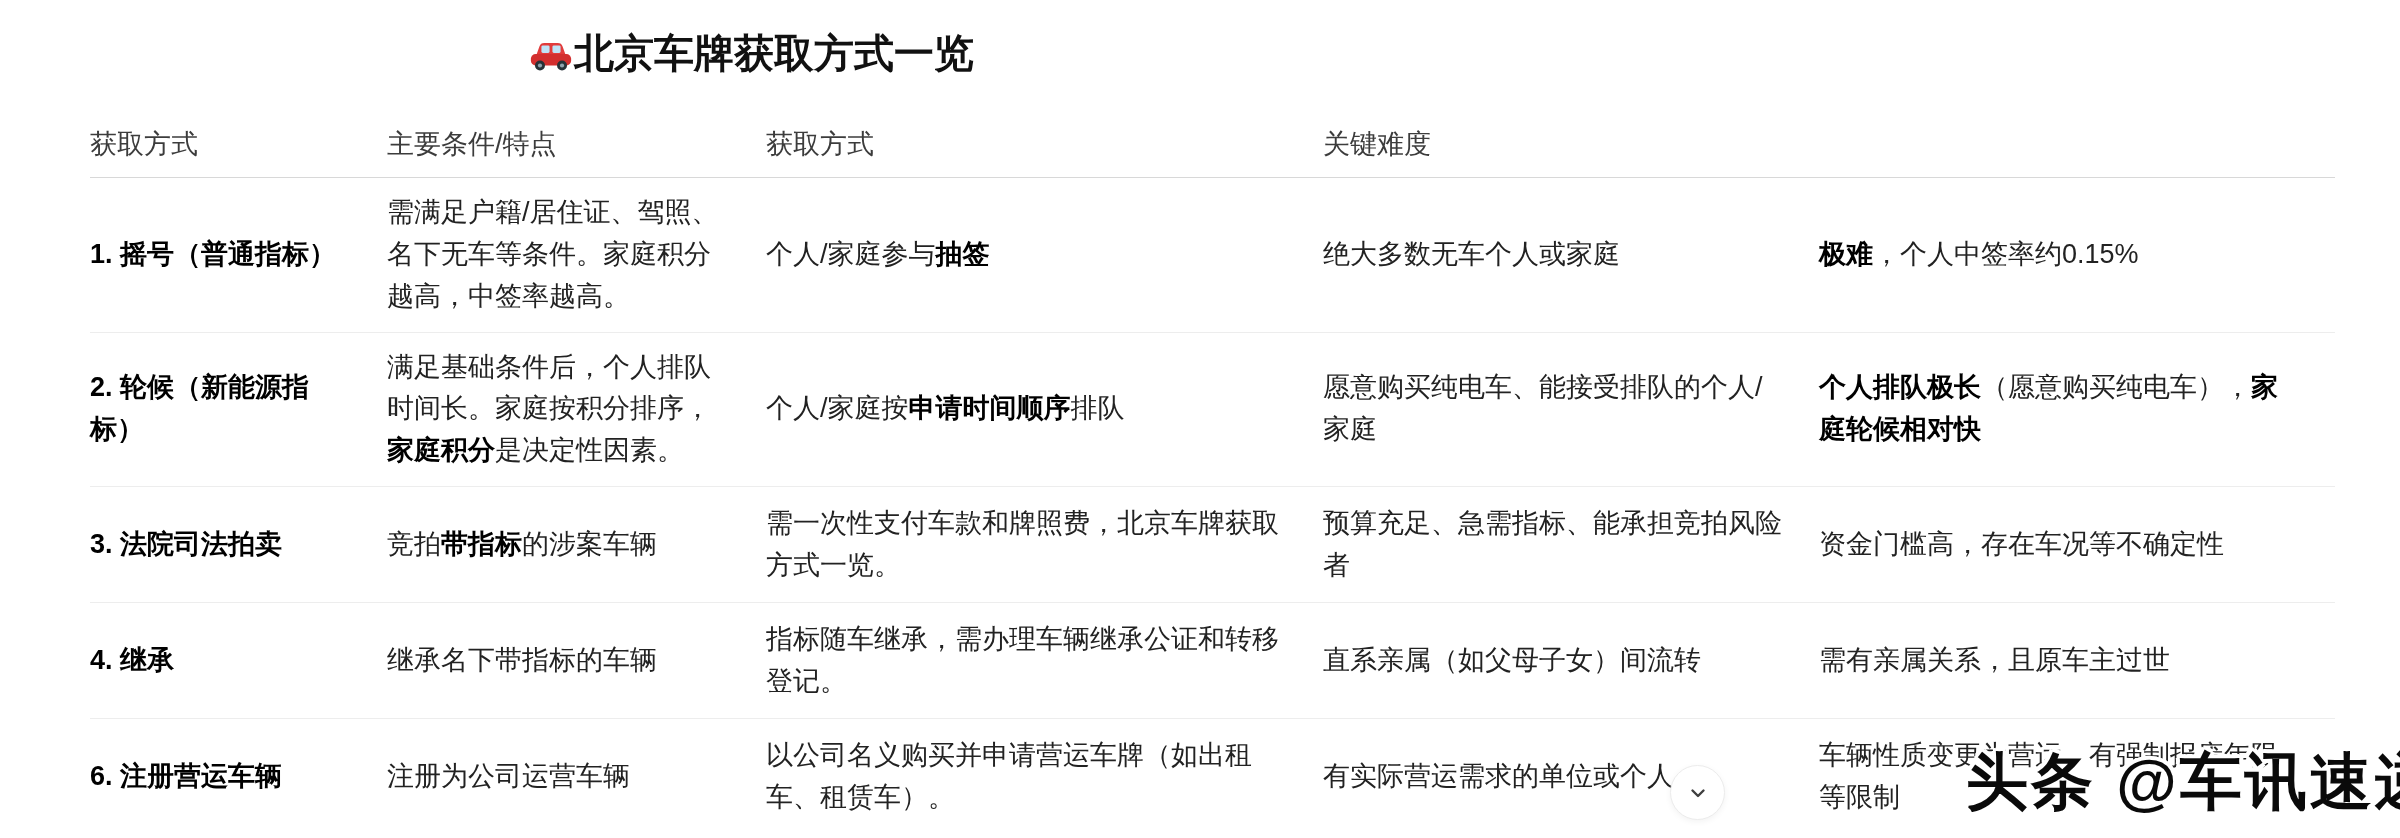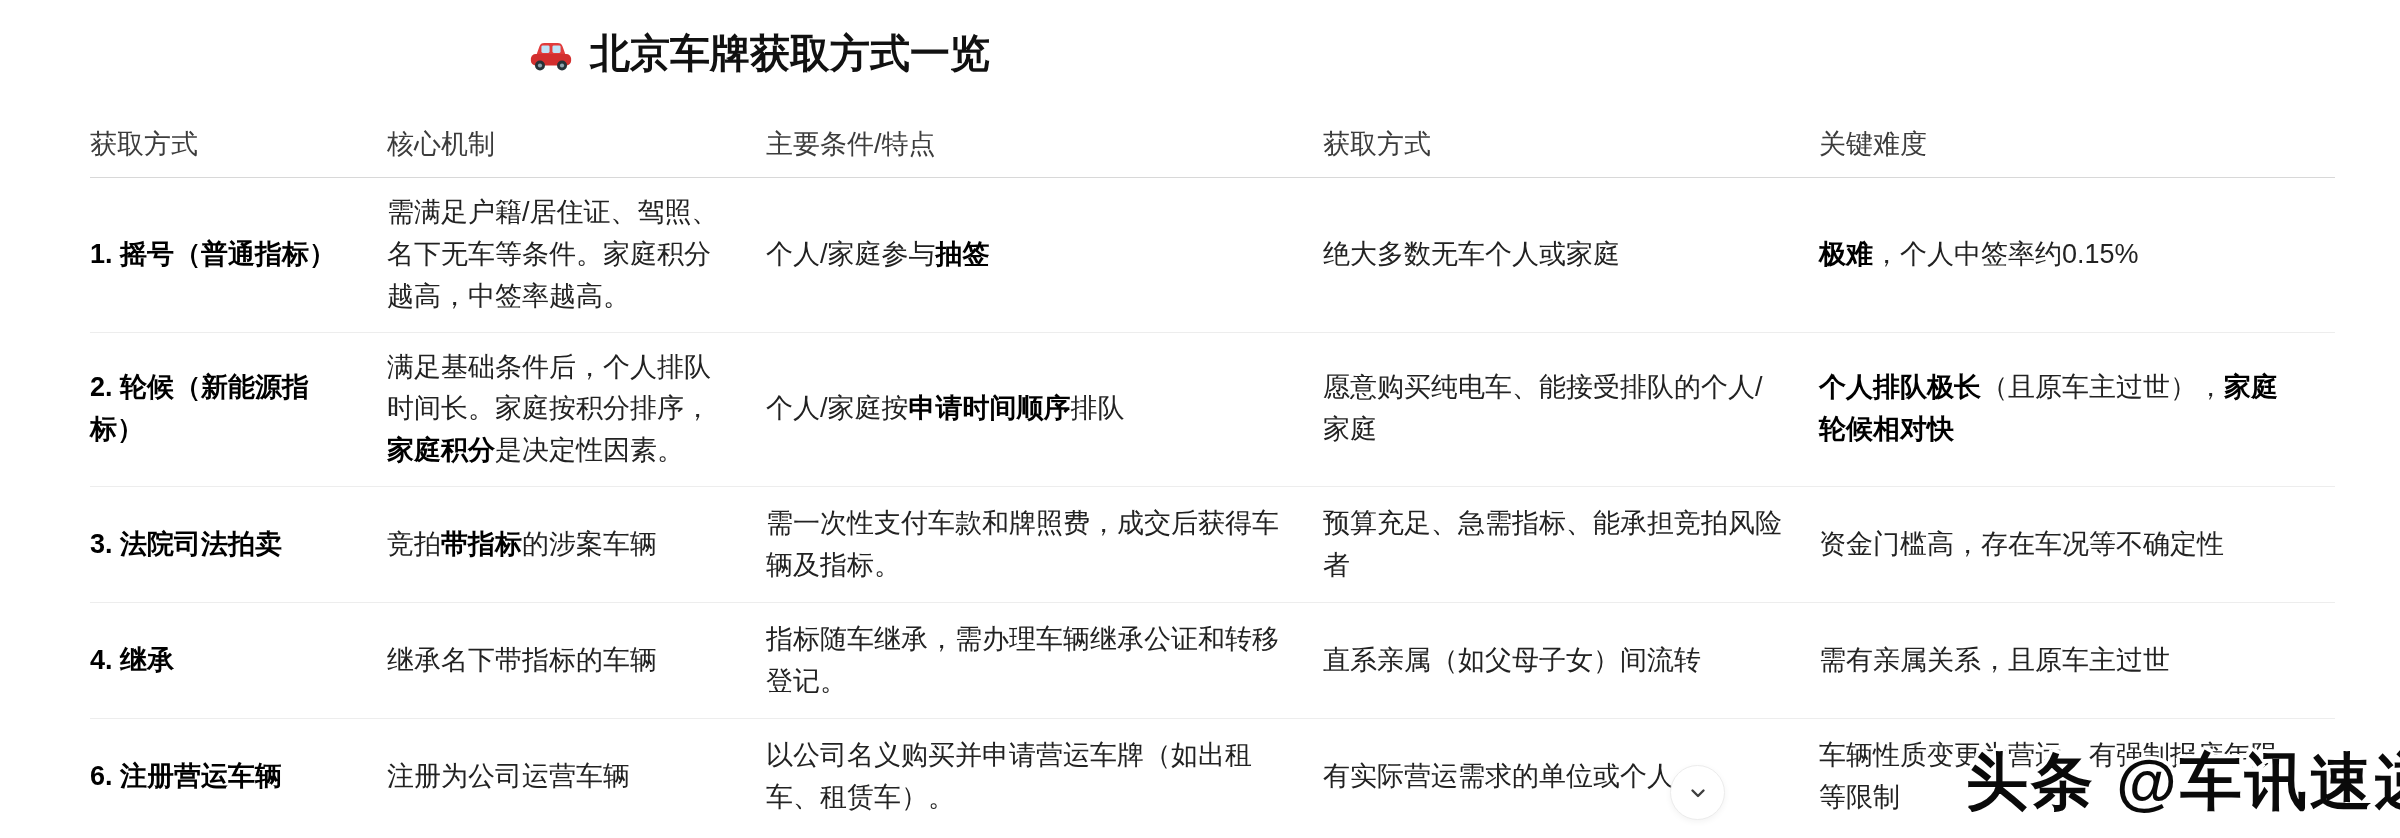--- a/index.html
+++ b/index.html
@@ -10,21 +10,20 @@
     overflow: hidden;
     font-family: "Liberation Sans", "DejaVu Sans", sans-serif;
     color: #1f1f1f;
   }
 
   .title-row {
     position: absolute;
     top: 26px; left: 528px;
     display: flex;
     align-items: center;
-    gap: 16px;
     font-size: 40px;
     font-weight: 700;
     color: #111;
     white-space: nowrap;
   }
   .title-row .car { display: inline-flex; }
 
   .table {
     position: absolute;
     top: 110px; left: 90px;
@@ -99,44 +98,43 @@
       <circle cx="35.5" cy="30" r="5.2" fill="#263238"></circle>
       <circle cx="35.5" cy="30" r="2.2" fill="#90a4ae"></circle>
     </svg>
   </span>
   <span>北京车牌获取方式一览</span>
 </div>
 
 <div class="table">
   <div class="thead-row">
       <div class="cell th c0">获取方式</div>
-      <div class="cell th c1">核心机制</div>
       <div class="cell th c2">主要条件/特点</div>
       <div class="cell th c3">获取方式</div>
       <div class="cell th c4">关键难度</div>
     </div>
   <div>
       <div class="row">
         <div class="cell c0"><span class="seg bold">1. 摇号（普通指标）</span></div>
         <div class="cell c2"><span class="seg">需满足户籍/居住证、驾照、名下无车等条件。家庭积分越高，中签率越高。</span></div>
         <div class="cell c1"><span class="seg">个人/家庭参与</span><span class="seg bold">抽签</span></div>
         <div class="cell c3"><span class="seg">绝大多数无车个人或家庭</span></div>
         <div class="cell c4"><span class="seg bold">极难</span><span class="seg">，个人中签率约0.15%</span></div>
       </div>
       <div class="row">
         <div class="cell c0"><span class="seg bold">2. 轮候（新能源指标）</span></div>
         <div class="cell c2"><span class="seg">满足基础条件后，个人排队时间长。家庭按积分排序，</span><span class="seg bold">家庭积分</span><span class="seg">是决定性因素。</span></div>
         <div class="cell c1"><span class="seg">个人/家庭按</span><span class="seg bold">申请时间顺序</span><span class="seg">排队</span></div>
         <div class="cell c3"><span class="seg">愿意购买纯电车、能接受排队的个人/家庭</span></div>
-        <div class="cell c4"><span class="seg bold">个人排队极长</span><span class="seg">（且原车主过世），</span><span class="seg bold">家庭轮候相对快</span></div>
+        <div class="cell c4"><span class="seg bold">个人排队极长</span><span class="seg">（愿意购买纯电车），</span><span class="seg bold">家庭轮候相对快</span></div>
       </div>
       <div class="row">
         <div class="cell c0"><span class="seg bold">3. 法院司法拍卖</span></div>
         <div class="cell c1"><span class="seg">竞拍</span><span class="seg bold">带指标</span><span class="seg">的涉案车辆</span></div>
-        <div class="cell c2"><span class="seg">需一次性支付车款和牌照费，成交后获得车辆及指标。</span></div>
+        <div class="cell c2"><span class="seg">需一次性支付车款和牌照费，北京车牌获取方式一览。</span></div>
         <div class="cell c3"><span class="seg">预算充足、急需指标、能承担竞拍风险者</span></div>
         <div class="cell c4"><span class="seg">资金门槛高，存在车况等不确定性</span></div>
       </div>
       <div class="row">
         <div class="cell c0"><span class="seg bold">4. 继承</span></div>
         <div class="cell c1"><span class="seg">继承名下带指标的车辆</span></div>
         <div class="cell c2"><span class="seg">指标随车继承，需办理车辆继承公证和转移登记。</span></div>
         <div class="cell c3"><span class="seg">直系亲属（如父母子女）间流转</span></div>
         <div class="cell c4"><span class="seg">需有亲属关系，且原车主过世</span></div>
       </div>

